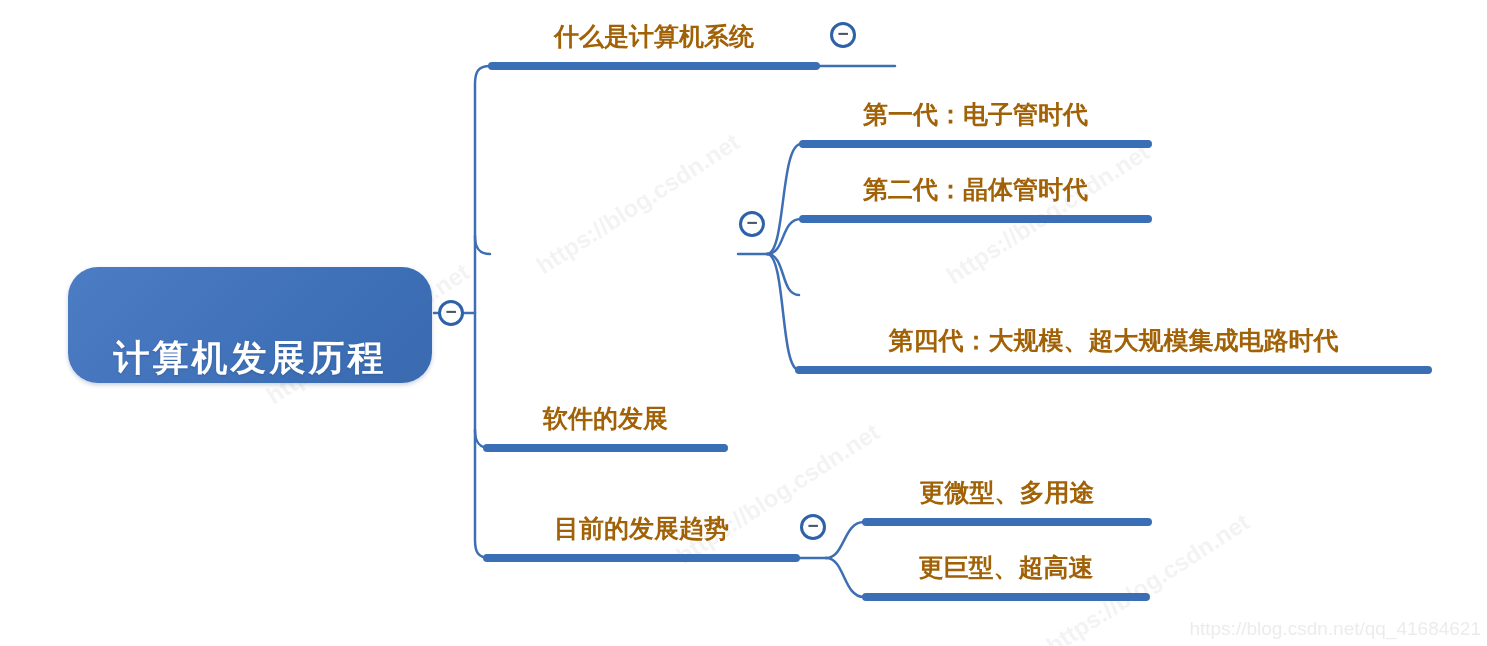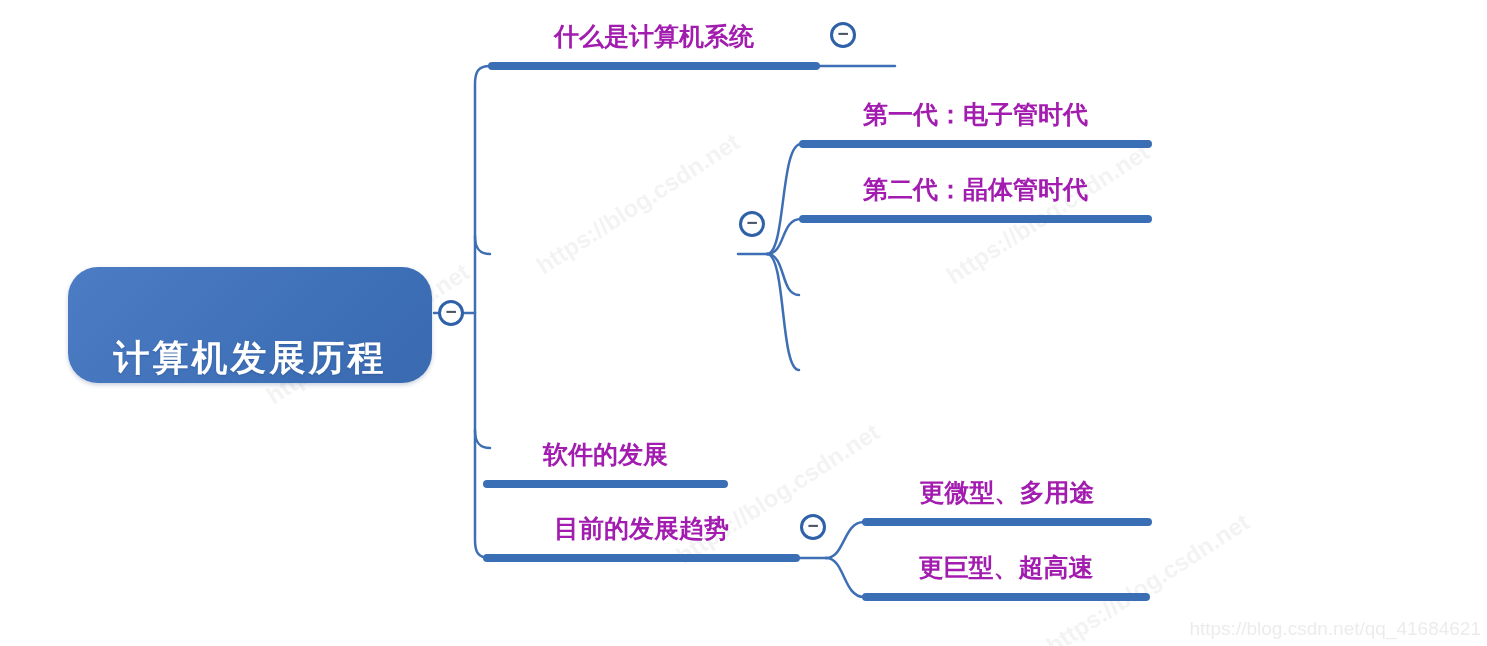--- a/index.html
+++ b/index.html
@@ -6,21 +6,21 @@
   .canvas{
     position:relative;
     width:1487px;height:646px;
     background:#fff;
     overflow:hidden;
     font-family:"Liberation Sans","DejaVu Sans",sans-serif;
   }
   .connectors{position:absolute;left:0;top:0;z-index:1;}
   .node{position:absolute;z-index:2;}
   .node-label{
-    font-size:25px;font-weight:bold;color:#a21caf;
+    font-size:25px;font-weight:bold;color:#a16207;
     line-height:36px;text-align:center;white-space:nowrap;
     margin-bottom:8px;
   }
   .node-bar{height:8px;border-radius:4px;background:#3a6eb5;}
   .root-node{
     position:absolute;left:68px;top:267px;width:364px;height:116px;
     background:linear-gradient(135deg,#4c7cc4 0%,#3d6fb6 70%,#3a6ab0 100%);
     border-radius:30px;z-index:2;
     display:flex;align-items:flex-end;justify-content:center;
     box-shadow:0 2px 4px rgba(40,70,120,0.25);
@@ -108,22 +108,26 @@
   </div>
 
   <div class="node" style="left:799px;top:96px;width:353px;">
     <div class="node-label">第一代：电子管时代</div>
     <div class="node-bar"></div>
   </div>
   <div class="node" style="left:799px;top:171px;width:353px;">
     <div class="node-label">第二代：晶体管时代</div>
     <div class="node-bar"></div>
   </div>
+  <div class="node" style="left:795px;top:322px;width:637px;">
+    <div class="node-label">第四代：大规模、超大规模集成电路时代</div>
+    <div class="node-bar"></div>
+  </div>
 
-  <div class="node" style="left:483px;top:400px;width:245px;margin-top:36px;">
+  <div class="node" style="left:483px;top:400px;width:245px;">
     <div class="node-label">软件的发展</div>
     <div class="node-bar"></div>
   </div>
 
   <div class="node" style="left:483px;top:510px;width:317px;">
     <div class="node-label">目前的发展趋势</div>
     <div class="node-bar"></div>
   </div>
   <div class="node" style="left:862px;top:549px;width:288px;">
     <div class="node-label">更巨型、超高速</div>

